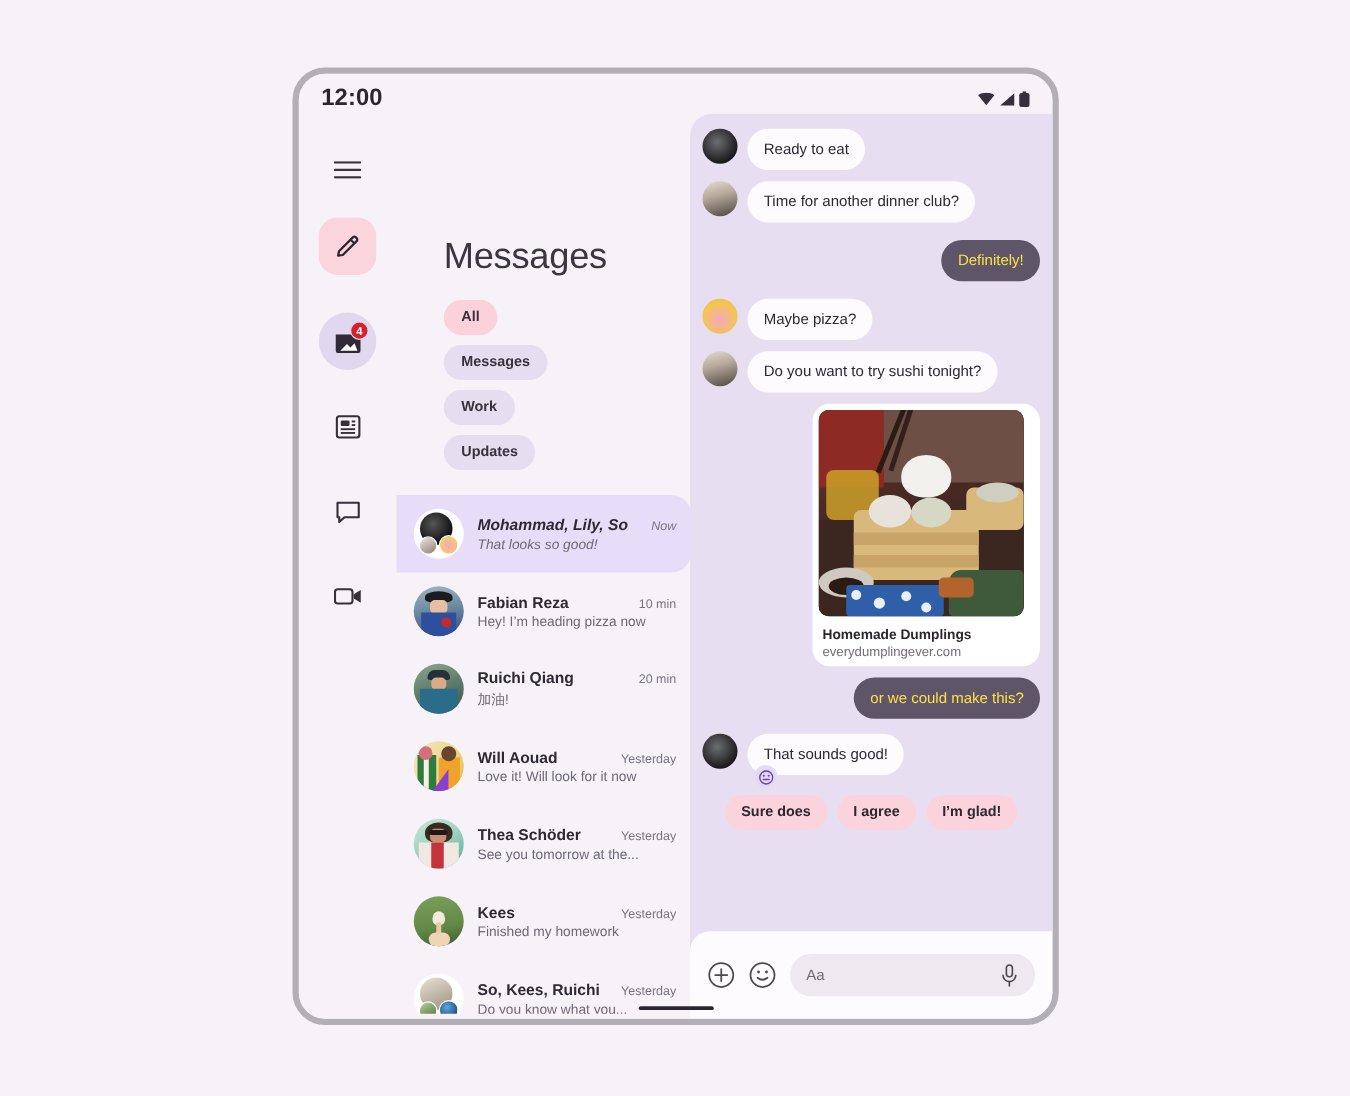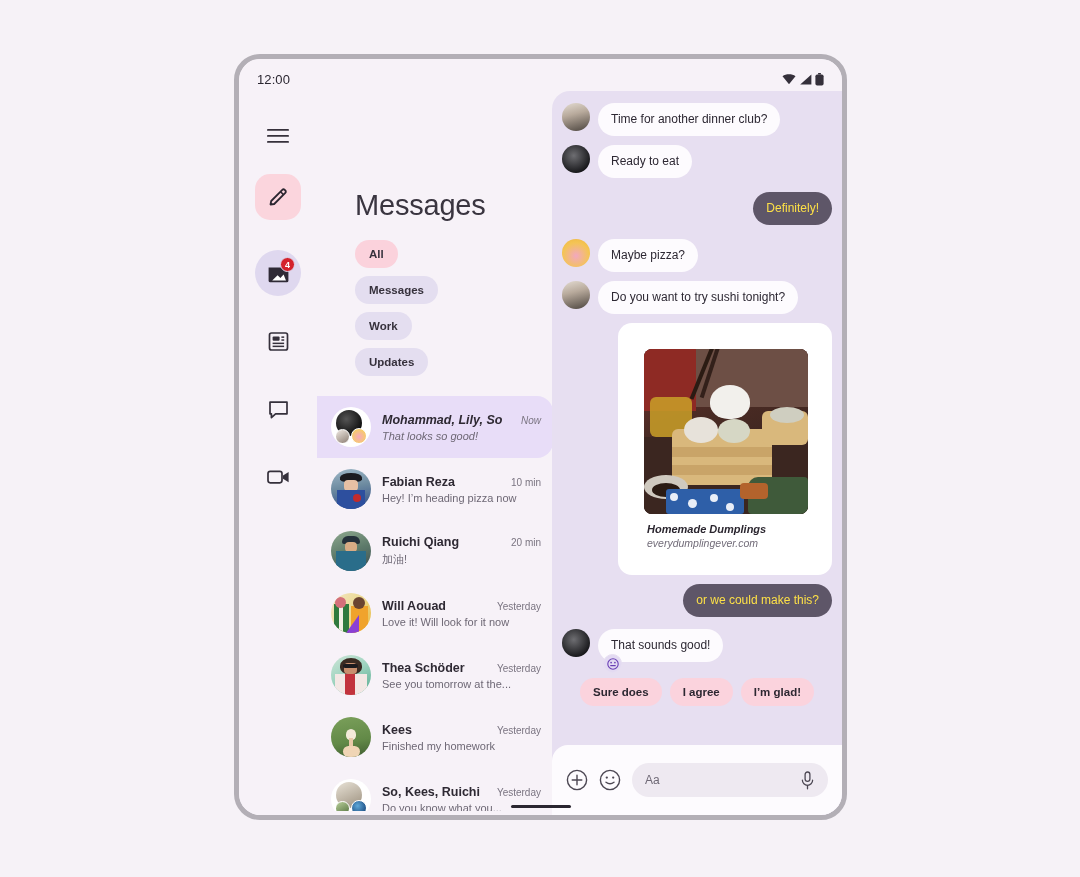--- a/index.html
+++ b/index.html
@@ -27,21 +27,21 @@
     overflow: hidden;
   }
 
   
   #status-bar {
     position: absolute; top: 0; left: 0; right: 0; height: 32px;
     display: flex; align-items: center; justify-content: space-between;
     padding: 8px 18px 0 18px;
     z-index: 40;
   }
-  #status-time { font-size: 13px; font-weight: normal; color: #2a2630; letter-spacing: .1px; }
+  #status-time { font-size: 19px; font-weight: bold; color: #2a2630; letter-spacing: .1px; }
   #status-icons { display: flex; align-items: center; gap: 3px; }
 
   
   #nav-rail {
     position: absolute; left: 0; top: 32px; width: 78px; bottom: 0;
     display: flex; flex-direction: column; align-items: center;
     padding-top: 22px;
   }
   .rail-btn {
     width: 46px; height: 46px;
@@ -138,22 +138,22 @@
   .reaction {
     position: absolute; left: 5px; bottom: -11px;
     width: 19px; height: 19px; border-radius: 50%;
     background: #e3daf2; border: 1.5px solid #e7dff1;
     display: flex; align-items: center; justify-content: center;
     font-size: 11px; color: #6a3fb5;
   }
 
   
   .link-card {
-    background: #ffffff; border-radius: 14px; padding: 26px;
-    width: 214px; margin: 2px 0 9px auto; font-style: italic;
+    background: #ffffff; border-radius: 14px; padding: 5px;
+    width: 182px; margin: 2px 0 9px auto;
   }
   .link-img {
     width: 164px; height: 165px; border-radius: 8px; overflow: hidden;
     position: relative; background: #3a2420;
   }
   .link-title { font-size: 11px; font-weight: bold; color: #2b262f; margin: 9px 0 2px 3px; }
   .link-url { font-size: 10.5px; color: #726c79; margin-left: 3px; }
 
   
   #quick-replies { display: flex; gap: 8px; justify-content: center; margin-top: 16px; padding-bottom: 6px; }
@@ -406,27 +406,27 @@
           </div>
         </div>
 
       </div>
     </div>
 
     <div id="chat-panel">
       <div id="chat-scroll">
 
         <div class="row">
+          <div class="av-s" style="background:radial-gradient(circle at 42% 38%, #6e6e72 0%, #151518 75%);"></div>
+          <div class="bubble">Ready to eat</div>
+        </div>
+
+        <div class="row">
           <div class="av-s" style="background:linear-gradient(165deg,#e4dcd2 0%,#b8aa9c 40%,#4b443e 100%);"></div>
           <div class="bubble">Time for another dinner club?</div>
-        </div>
-
-        <div class="row">
-          <div class="av-s" style="background:radial-gradient(circle at 42% 38%, #6e6e72 0%, #151518 75%);"></div>
-          <div class="bubble">Ready to eat</div>
         </div>
 
         <div class="row out" style="margin-top:14px;margin-bottom:14px;">
           <div class="bubble out">Definitely!</div>
         </div>
 
         <div class="row">
           <div class="av-s" style="background:radial-gradient(circle at 50% 60%, #f2a8c0 0%, #f4c455 60%, #efb63c 100%);"></div>
           <div class="bubble">Maybe pizza?</div>
         </div>

